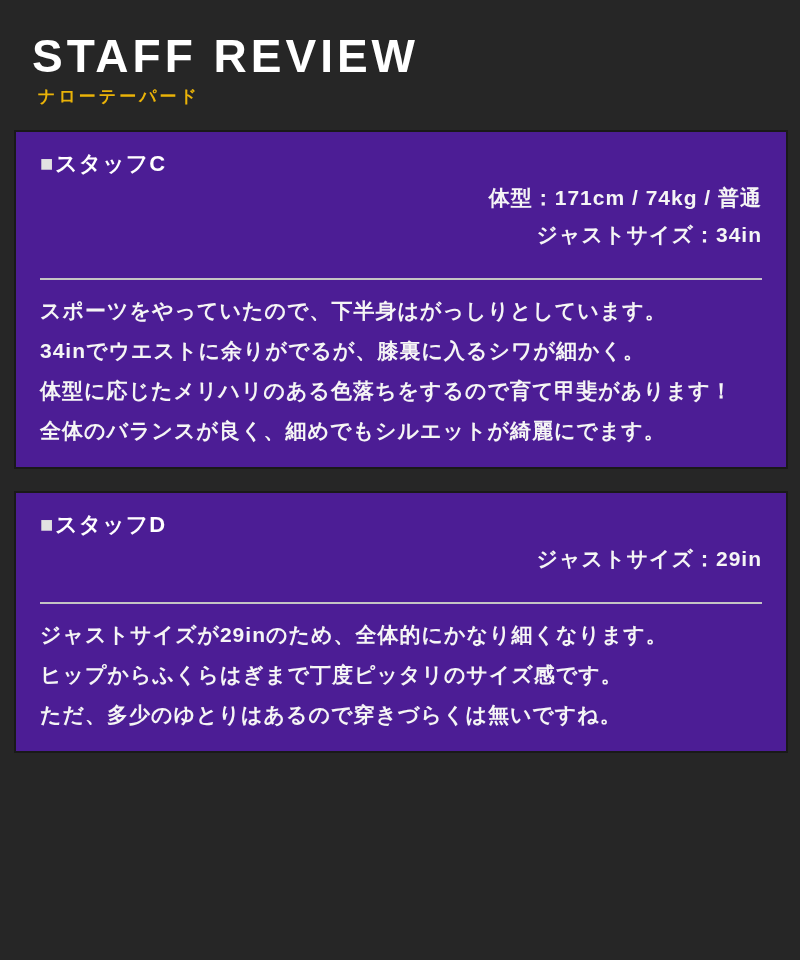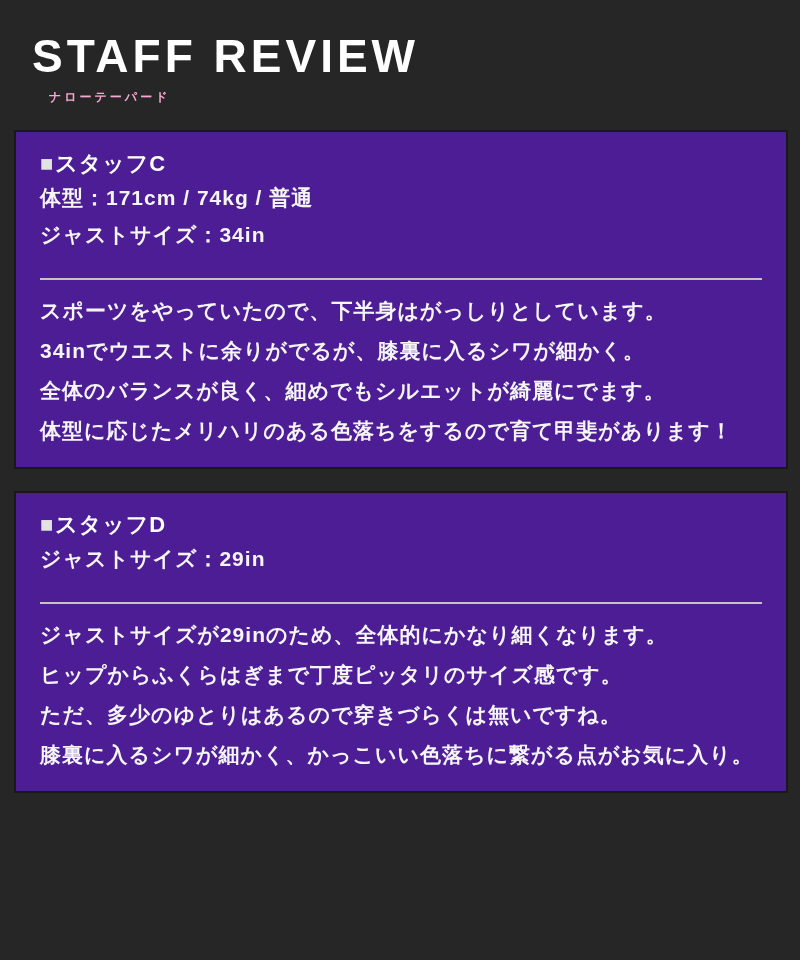--- a/index.html
+++ b/index.html
@@ -18,26 +18,26 @@
   .page-title {
     font-size: 46px;
     line-height: 48px;
     font-weight: bold;
     letter-spacing: 4px;
     color: #ffffff;
     white-space: nowrap;
   }
   .page-subtitle {
     margin-top: 7px;
-    margin-left: 17px;
-    font-size: 12px;
+    margin-left: 6px;
+    font-size: 17px;
     line-height: 20px;
     font-weight: bold;
     letter-spacing: 3px;
-    color: #f9a8d4;
+    color: #eab308;
   }
   .card {
     margin: 0 12px 0 14px;
     margin-top: 23px;
     background: #4c1d95;
     border: 2px solid #191919;
     padding: 17px 24px 16px 24px;
   }
   .card + .card {
     margin-top: 22px;
@@ -52,20 +52,21 @@
   .bullet {
     color: #e2e2e2;
     margin-right: 1px;
   }
   .meta-line {
     font-size: 21px;
     line-height: 37px;
     font-weight: bold;
     color: #f5f5f5;
     letter-spacing: 1px;
+    text-align: right;
   }
   .divider {
     border: none;
     height: 2px;
     background: #c4c4c4;
     margin: 25px 0 11px 0;
   }
   .comment-line {
     font-size: 21px;
     line-height: 40px;
@@ -85,27 +86,26 @@
 
 <div class="card">
   <div class="staff-heading">
     <span class="bullet">■</span><span>スタッフC</span>
   </div>
   <div class="meta-line">体型：171cm / 74kg / 普通</div>
   <div class="meta-line">ジャストサイズ：34in</div>
   <hr class="divider">
   <div class="comment-line">スポーツをやっていたので、下半身はがっしりとしています。</div>
   <div class="comment-line">34inでウエストに余りがでるが、膝裏に入るシワが細かく。</div>
+  <div class="comment-line">体型に応じたメリハリのある色落ちをするので育て甲斐があります！</div>
   <div class="comment-line">全体のバランスが良く、細めでもシルエットが綺麗にでます。</div>
-  <div class="comment-line">体型に応じたメリハリのある色落ちをするので育て甲斐があります！</div>
 </div>
 
 <div class="card">
   <div class="staff-heading">
     <span class="bullet">■</span><span>スタッフD</span>
   </div>
   <div class="meta-line">ジャストサイズ：29in</div>
   <hr class="divider">
   <div class="comment-line">ジャストサイズが29inのため、全体的にかなり細くなります。</div>
   <div class="comment-line">ヒップからふくらはぎまで丁度ピッタリのサイズ感です。</div>
   <div class="comment-line">ただ、多少のゆとりはあるので穿きづらくは無いですね。</div>
-  <div class="comment-line">膝裏に入るシワが細かく、かっこいい色落ちに繋がる点がお気に入り。</div>
 </div>
 
 </body></html>

